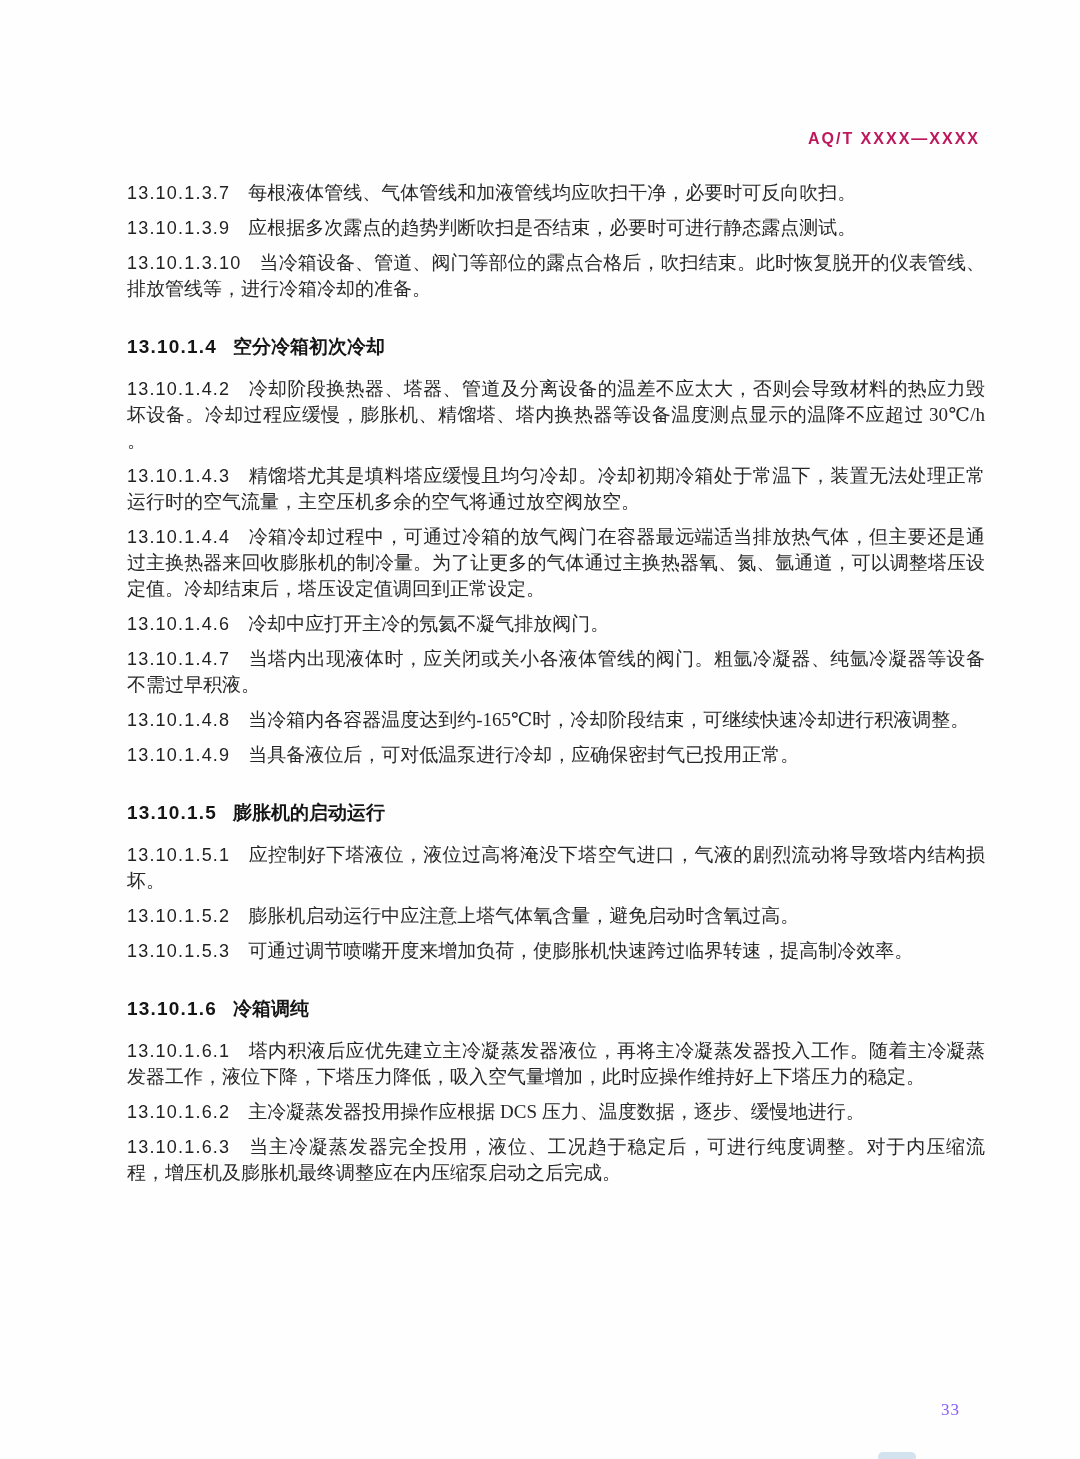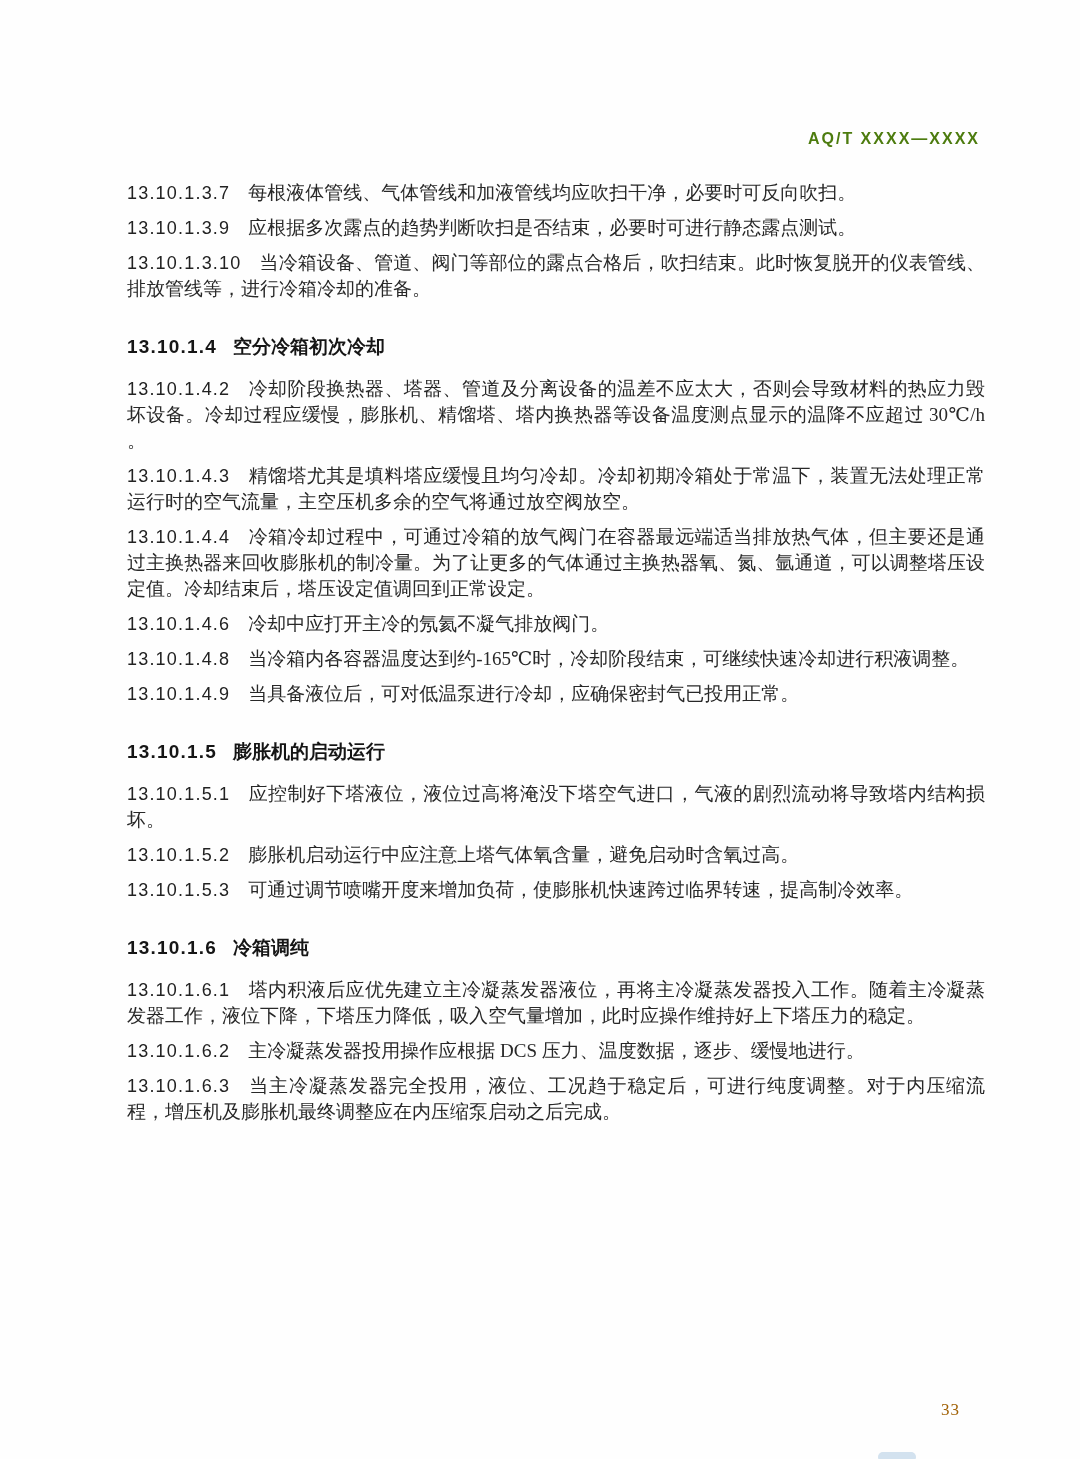--- a/index.html
+++ b/index.html
@@ -13,21 +13,21 @@
     color: #262626;
   }
   .doc-header {
     position: absolute;
     top: 130px;
     right: 100px;
     font-family: "Liberation Sans", "DejaVu Sans", sans-serif;
     font-size: 16px;
     font-weight: 600;
     letter-spacing: 2px;
-    color: #4d7c0f;
+    color: #be185d;
   }
   .content {
     position: absolute;
     left: 127px;
     top: 180px;
     width: 858px;
   }
   p.clause {
     margin: 0 0 9px 0;
     font-size: 19px;
@@ -56,21 +56,21 @@
     margin-right: 16px;
     white-space: nowrap;
   }
   .page-number {
     position: absolute;
     top: 1400px;
     left: 941px;
     font-family: "Liberation Serif", "DejaVu Serif", serif;
     font-size: 17px;
     letter-spacing: 1px;
-    color: #a16207;
+    color: #8b5cf6;
   }
   .edge-artifact {
     position: absolute;
     left: 878px;
     top: 1452px;
     width: 38px;
     height: 10px;
     border-radius: 5px;
     background: rgba(168, 198, 224, 0.5);
   }
@@ -96,20 +96,21 @@
 
     <p class="clause"><span class="num">13.10.1.4.2</span><span class="txt">冷却阶段换热器、塔器、管道及分离设备的温差不应太大，否则会导致材料的热应力毁坏设备。冷却过程应缓慢，膨胀机、精馏塔、塔内换热器等设备温度测点显示的温降不应超过 30℃/h 。</span></p>
 
     <p class="clause"><span class="num">13.10.1.4.3</span><span class="txt">精馏塔尤其是填料塔应缓慢且均匀冷却。冷却初期冷箱处于常温下，装置无法处理正常运行时的空气流量，主空压机多余的空气将通过放空阀放空。</span></p>
 
     <p class="clause"><span class="num">13.10.1.4.4</span><span class="txt">冷箱冷却过程中，可通过冷箱的放气阀门在容器最远端适当排放热气体，但主要还是通过主换热器来回收膨胀机的制冷量。为了让更多的气体通过主换热器氧、氮、氩通道，可以调整塔压设定值。冷却结束后，塔压设定值调回到正常设定。</span></p>
 
 
     <p class="clause"><span class="num">13.10.1.4.6</span><span class="txt">冷却中应打开主冷的氖氦不凝气排放阀门。</span></p>
 
+    <p class="clause"><span class="num">13.10.1.4.7</span><span class="txt">当塔内出现液体时，应关闭或关小各液体管线的阀门。粗氩冷凝器、纯氩冷凝器等设备不需过早积液。</span></p>
 
     <p class="clause"><span class="num">13.10.1.4.8</span><span class="txt">当冷箱内各容器温度达到约-165℃时，冷却阶段结束，可继续快速冷却进行积液调整。</span></p>
 
     <p class="clause"><span class="num">13.10.1.4.9</span><span class="txt">当具备液位后，可对低温泵进行冷却，应确保密封气已投用正常。</span></p>
 
 
     <h2 class="section"><span class="num">13.10.1.5</span><span>膨胀机的启动运行</span></h2>
 
     <p class="clause"><span class="num">13.10.1.5.1</span><span class="txt">应控制好下塔液位，液位过高将淹没下塔空气进口，气液的剧烈流动将导致塔内结构损坏。</span></p>
 

